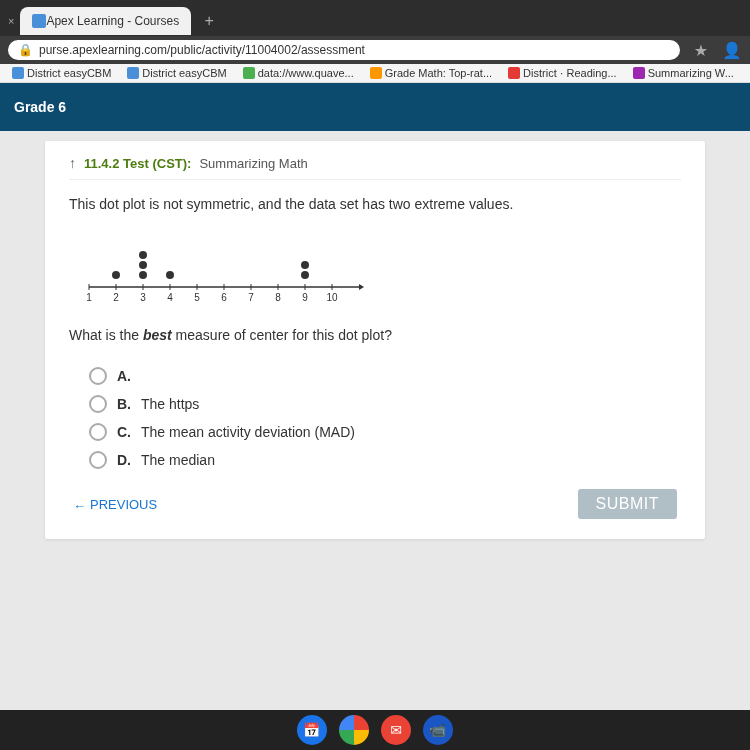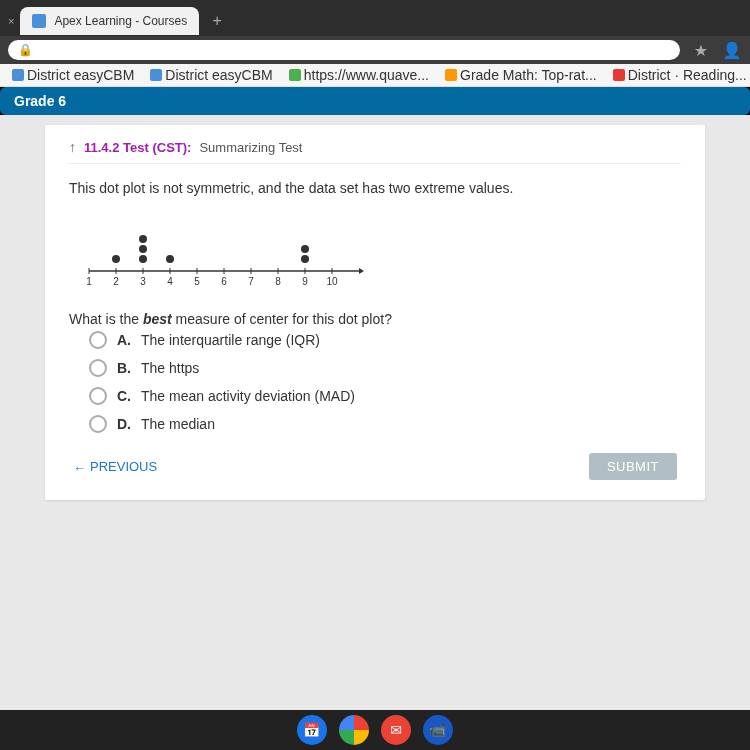--- a/index.html
+++ b/index.html
@@ -34,21 +34,21 @@
     }
 
     .tab {
       background: #f1f1f1;
       border-radius: 8px 8px 0 0;
       padding: 8px 12px;
       font-size: 12px;
       color: #333;
       display: flex;
       align-items: center;
-      gap: 8px;
+      gap: 0;
       height: 28px;
       justify-content: space-between;
     }
 
     .tab-favicon {
       width: 14px;
       height: 14px;
       background: #4a90d9;
       border-radius: 2px;
       display: inline-block;
@@ -109,46 +109,45 @@
       border-bottom: 1px solid #ddd;
       overflow: hidden;
       white-space: nowrap;
     }
 
     .bookmark-item {
       display: flex;
       align-items: center;
       gap: 3px;
       padding: 1px 4px;
-      font-size: 14px;
+      font-size: 11px;
       color: #333;
     }
 
     .bookmark-icon {
       width: 12px;
       height: 12px;
       background: #888;
       border-radius: 2px;
       display: inline-block;
     }
 
     .bookmark-icon.blue { background: #4a90d9; }
     .bookmark-icon.green { background: #4caf50; }
     .bookmark-icon.orange { background: #ff9800; }
     .bookmark-icon.red { background: #e53935; }
     .bookmark-icon.purple { background: #9c27b0; }
 
     
     .grade-bar {
-      background: #0369a1;
-      padding: 6px 14px;
+      background: #0c4a6e;
+      padding: 16px 14px;
       font-size: 14px;
       font-weight: bold;
       color: #fff;
-      border-radius: 6px;
     }
 
     
     .main-content {
       background: #e8e8e8;
       padding: 10px 0;
       height: calc(750px - 36px - 30px - 24px - 28px);
       overflow: hidden;
     }
 
@@ -172,21 +171,21 @@
       padding-bottom: 8px;
     }
 
     .test-header-icon {
       color: #666;
       font-size: 14px;
     }
 
     .test-title-bold {
       font-weight: bold;
-      color: #a21caf;
+      color: #4d7c0f;
     }
 
     .question-text {
       font-size: 14px;
       color: #333;
       line-height: 1.5;
       margin-bottom: 14px;
     }
 
     
@@ -195,21 +194,21 @@
       position: relative;
     }
 
     .dot-plot-svg {
       display: block;
     }
 
     .question-prompt {
       font-size: 14px;
       color: #333;
-      margin-bottom: 4px;
+      margin-bottom: 24px;
     }
 
     .question-prompt em {
       font-style: italic;
       font-weight: bold;
     }
 
     
     .answer-choices {
       display: flex;
@@ -246,21 +245,21 @@
       align-items: center;
       margin-top: 20px;
       padding: 0 4px;
     }
 
     .submit-btn {
       background: #b0bec5;
       color: #fff;
       border: none;
       padding: 6px 18px;
-      font-size: 13px;
+      font-size: 16px;
       border-radius: 3px;
       cursor: pointer;
       letter-spacing: 0.5px;
     }
 
     .prev-btn {
       color: #1976d2;
       font-size: 13px;
       display: flex;
       align-items: center;
@@ -307,37 +306,38 @@
     <div class="tab">
       <span class="tab-favicon"></span>
       <span>Apex Learning - Courses</span>
     </div>
     <span class="tab-new">+</span>
   </div>
 
   <div class="address-bar-row">
     <div class="address-bar">
       <span class="address-icon">🔒</span>
+      <span>purse.apexlearning.com/public/activity/11004002/assessment</span>
     </div>
     <span class="addr-star">★</span>
     <span class="addr-person">👤</span>
   </div>
 
   <div class="bookmarks-bar">
     <div class="bookmark-item">
       <span class="bookmark-icon blue"></span>
       <span>District easyCBM</span>
     </div>
     <div class="bookmark-item">
       <span class="bookmark-icon blue"></span>
       <span>District easyCBM</span>
     </div>
     <div class="bookmark-item">
       <span class="bookmark-icon green"></span>
-      <span>https://www.quave...</span>
+      <span>data://www.quave...</span>
     </div>
     <div class="bookmark-item">
       <span class="bookmark-icon orange"></span>
       <span>Grade Math: Top-rat...</span>
     </div>
     <div class="bookmark-item">
       <span class="bookmark-icon red"></span>
       <span>District · Reading...</span>
     </div>
     <div class="bookmark-item">
@@ -350,21 +350,21 @@
 <div class="grade-bar">
   <span>Grade 6</span>
 </div>
 
 <div class="main-content">
   <div class="content-card">
 
     <div class="test-header">
       <span class="test-header-icon">↑</span>
       <span class="test-title-bold">11.4.2 Test (CST):</span>
-      <span>Summarizing Test</span>
+      <span>Summarizing Math</span>
     </div>
 
     <div class="question-text">This dot plot is not symmetric, and the data set has two extreme values.</div>
 
     <div class="dot-plot-container">
       <svg class="dot-plot-svg" width="300" height="80" viewBox="0 0 300 80">
 
         <line x1="10" y1="58" x2="280" y2="58" stroke="#333" stroke-width="1.5"></line>
 
         <polygon points="280,55 280,61 285,58" fill="#333"></polygon>
@@ -415,21 +415,20 @@
     </div>
 
     <div class="question-prompt">
       What is the <em>best</em> measure of center for this dot plot?
     </div>
 
     <div class="answer-choices">
       <div class="answer-choice">
         <div class="radio-circle"></div>
         <span class="answer-letter">A.</span>
-        <span>The interquartile range (IQR)</span>
       </div>
       <div class="answer-choice">
         <div class="radio-circle"></div>
         <span class="answer-letter">B.</span>
         <span>The https</span>
       </div>
       <div class="answer-choice">
         <div class="radio-circle"></div>
         <span class="answer-letter">C.</span>
         <span>The mean activity deviation (MAD)</span>

